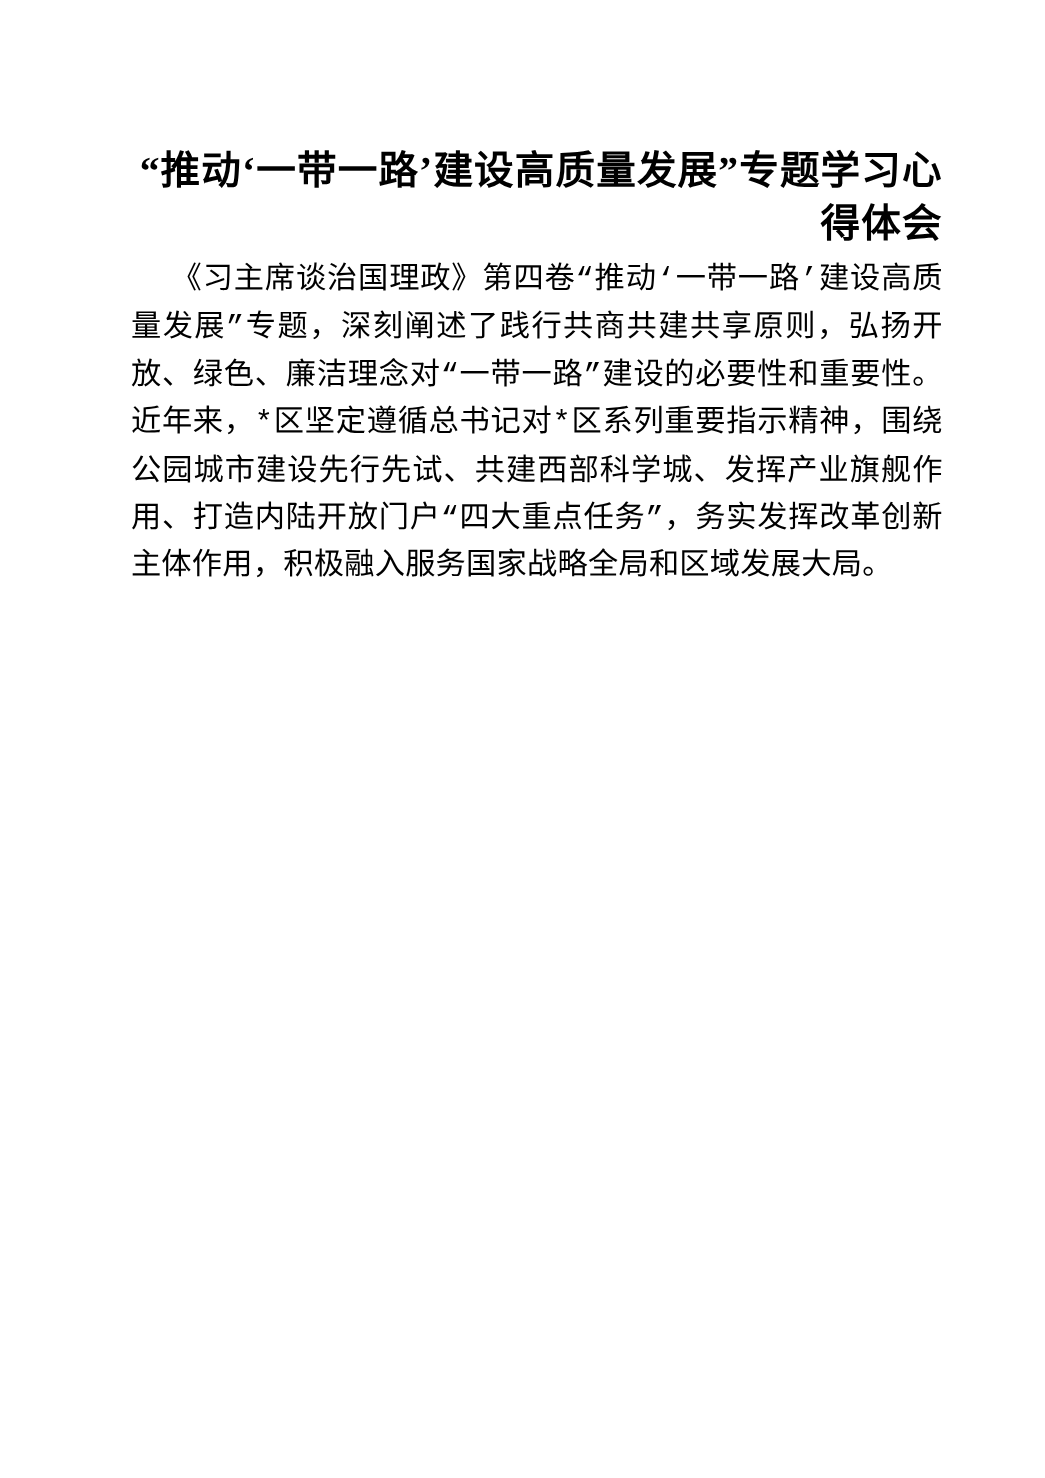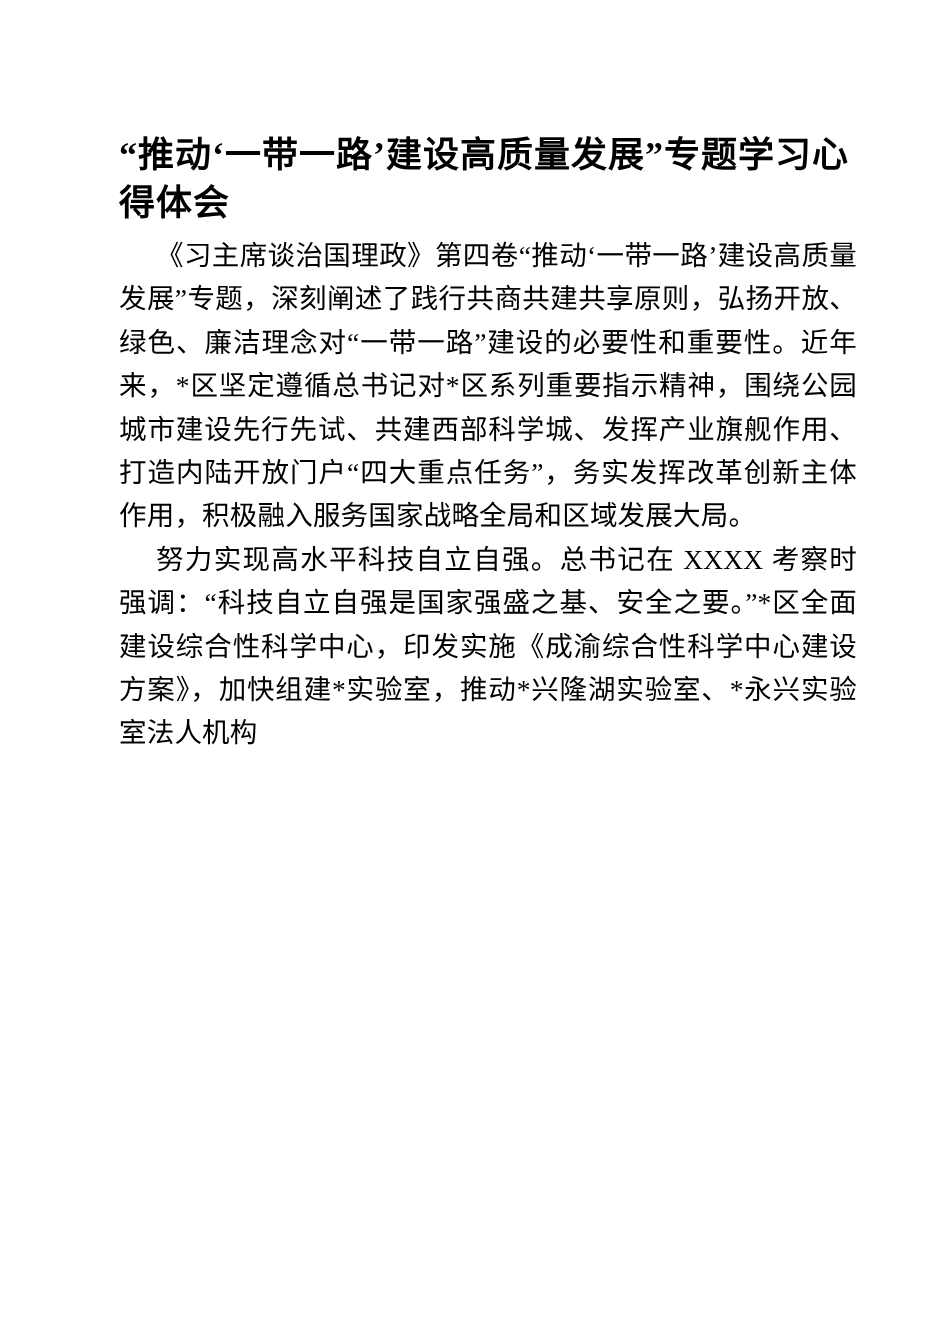--- a/index.html
+++ b/index.html
@@ -19,26 +19,26 @@
     box-sizing: content-box;
     margin-left: 119px;
     width: 738px;
     padding-top: 132px;
   }
   .doc-title {
     font-family: "Liberation Serif", "DejaVu Serif", serif;
     font-weight: 700;
     font-size: 36px;
     line-height: 47.5px;
-    text-align: left;
+    text-align: right;
     letter-spacing: 1px;
     margin: 0 0 7px 0;
   }
   .para {
-    font-family: Liberation Serif, serif;
+    font-family: Liberation Mono, monospace;
     font-size: 27.5px;
     line-height: 43.4px;
     text-align: justify;
     text-indent: 37px;
     letter-spacing: 0.2px;
     margin: 0;
   }
   .heading {
     font-family: "Liberation Sans", "DejaVu Sans", sans-serif;
     font-weight: 700;
@@ -55,16 +55,15 @@
 <div class="page">
   <div class="content">
 
     <div class="doc-title">“推动‘一带一路’建设高质量发展”专题学习心得体会</div>
 
     <p class="para">《习主席谈治国理政》第四卷“推动‘一带一路’建设高质量发展”专题，深刻阐述了践行共商共建共享原则，弘扬开放、绿色、廉洁理念对“一带一路”建设的必要性和重要性。近年来，*区坚定遵循总书记对*区系列重要指示精神，围绕公园城市建设先行先试、共建西部科学城、发挥产业旗舰作用、打造内陆开放门户“四大重点任务”，务实发挥改革创新主体作用，积极融入服务国家战略全局和区域发展大局。</p>
 
 
 
 
-    <p class="para">努力实现高水平科技自立自强。总书记在 XXXX 考察时强调：“科技自立自强是国家强盛之基、安全之要。”*区全面建设综合性科学中心，印发实施《成渝综合性科学中心建设方案》，加快组建*实验室，推动*兴隆湖实验室、*永兴实验室法人机构</p>
 
   </div>
 </div>
 
 </body></html>

